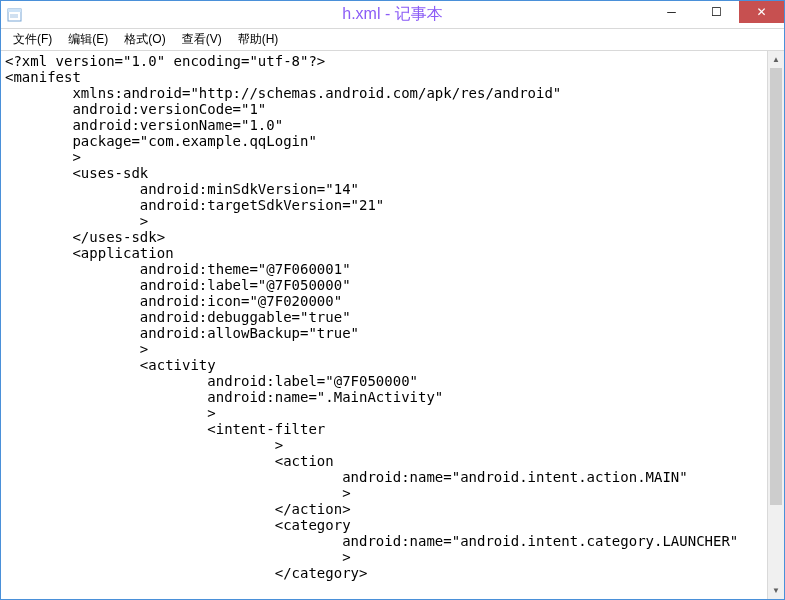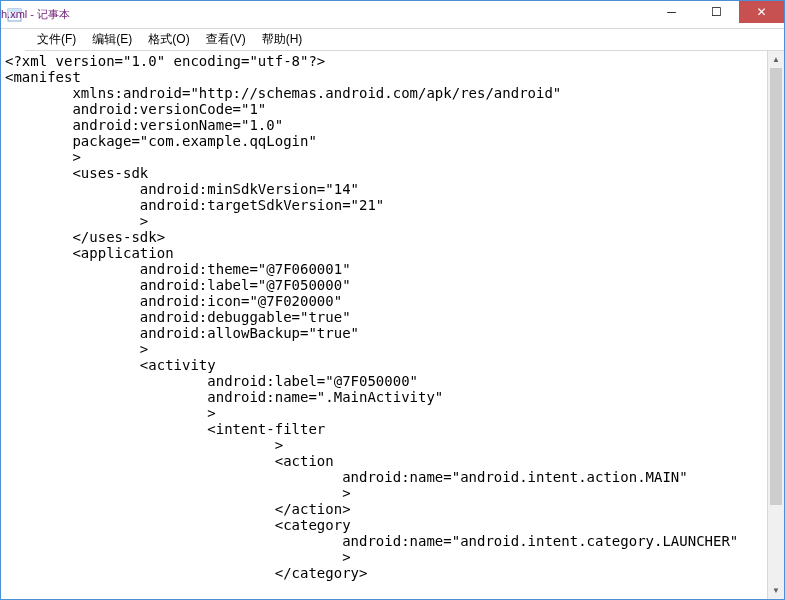--- a/index.html
+++ b/index.html
@@ -23,22 +23,23 @@
   .titlebar .app-icon {
     width: 16px;
     height: 16px;
     margin-left: 6px;
     margin-right: 6px;
   }
   .titlebar .title {
     position: absolute;
     left: 0;
     right: 0;
-    color: #701a75;
-    font-size: 11px;
+    text-align: center;
+    color: #8b5cf6;
+    font-size: 16px;
     pointer-events: none;
   }
   .window-controls {
     margin-left: auto;
     display: flex;
     height: 100%;
   }
   .win-btn {
     width: 45px;
     height: 22px;
@@ -59,21 +60,20 @@
   }
   .menubar {
     height: 22px;
     background: #fff;
     display: flex;
     align-items: center;
     padding-left: 4px;
     border-bottom: 1px solid #d9d9d9;
     font-size: 12px;
     color: #000;
-    margin-left: 24px;
   }
   .menu-item {
     padding: 2px 8px;
     cursor: default;
   }
   .content-wrap {
     position: relative;
     height: calc(600px - 28px - 22px - 2px);
     overflow: hidden;
   }

